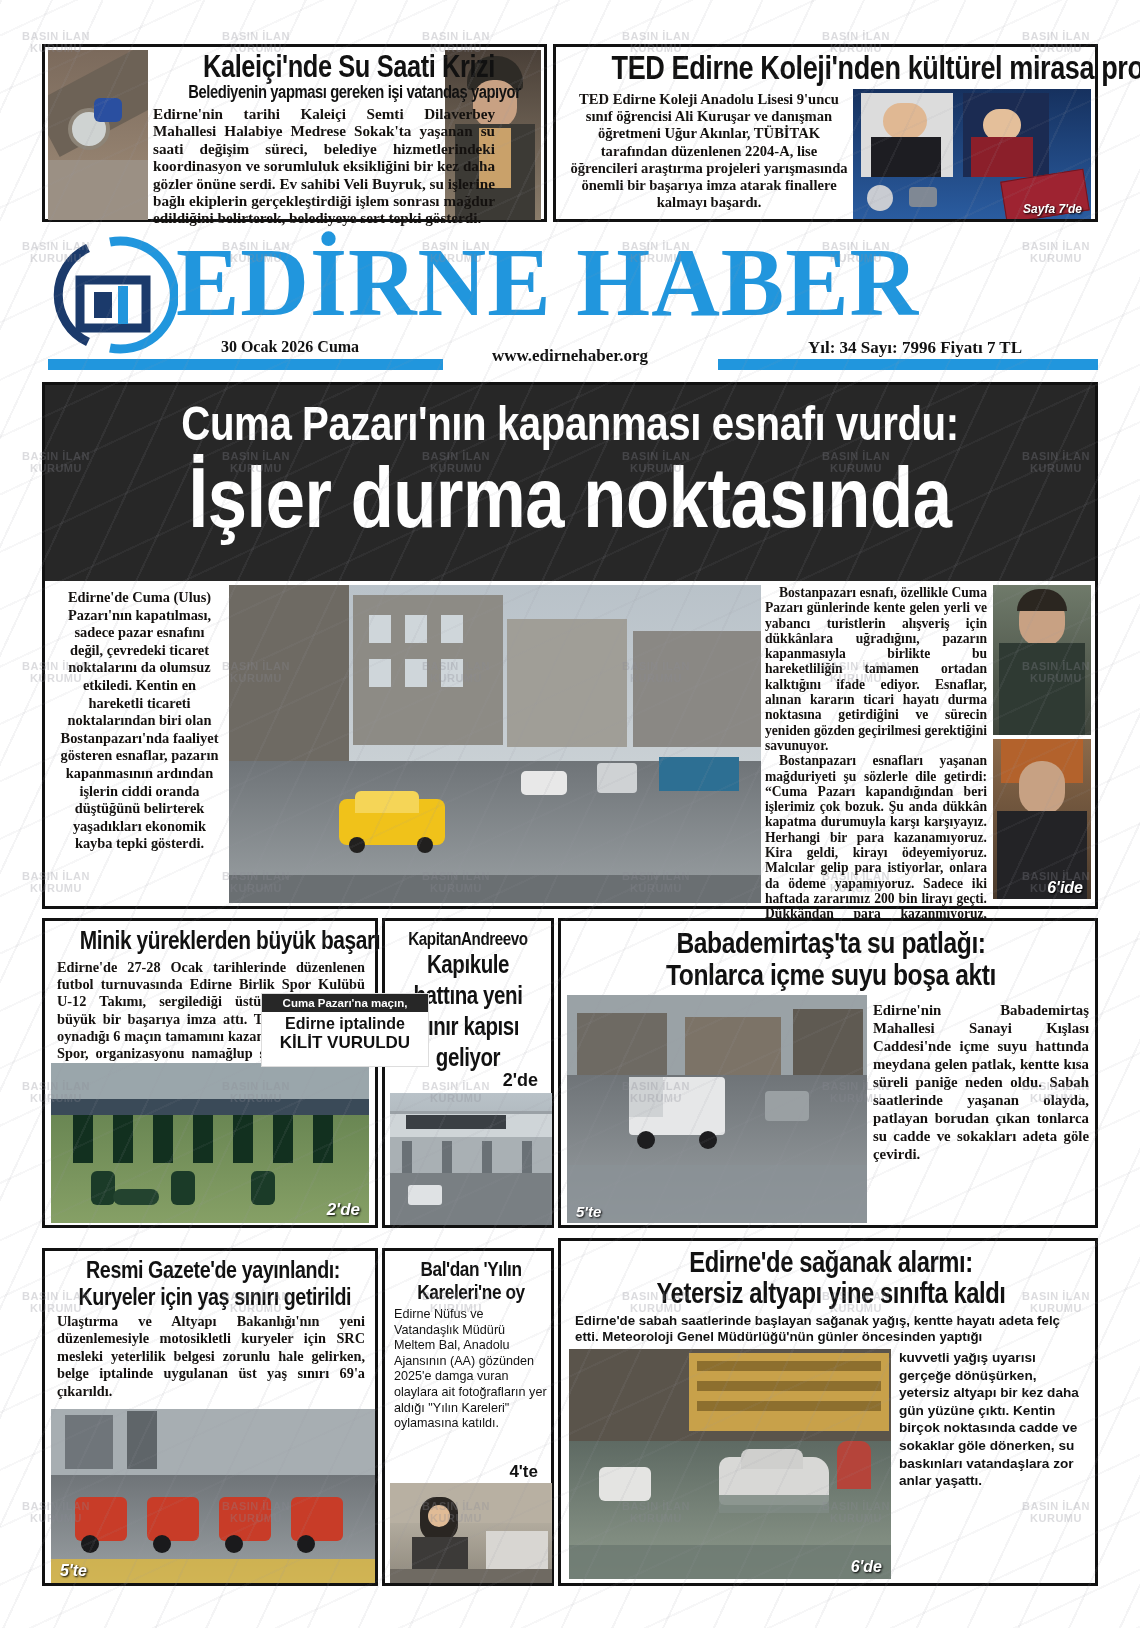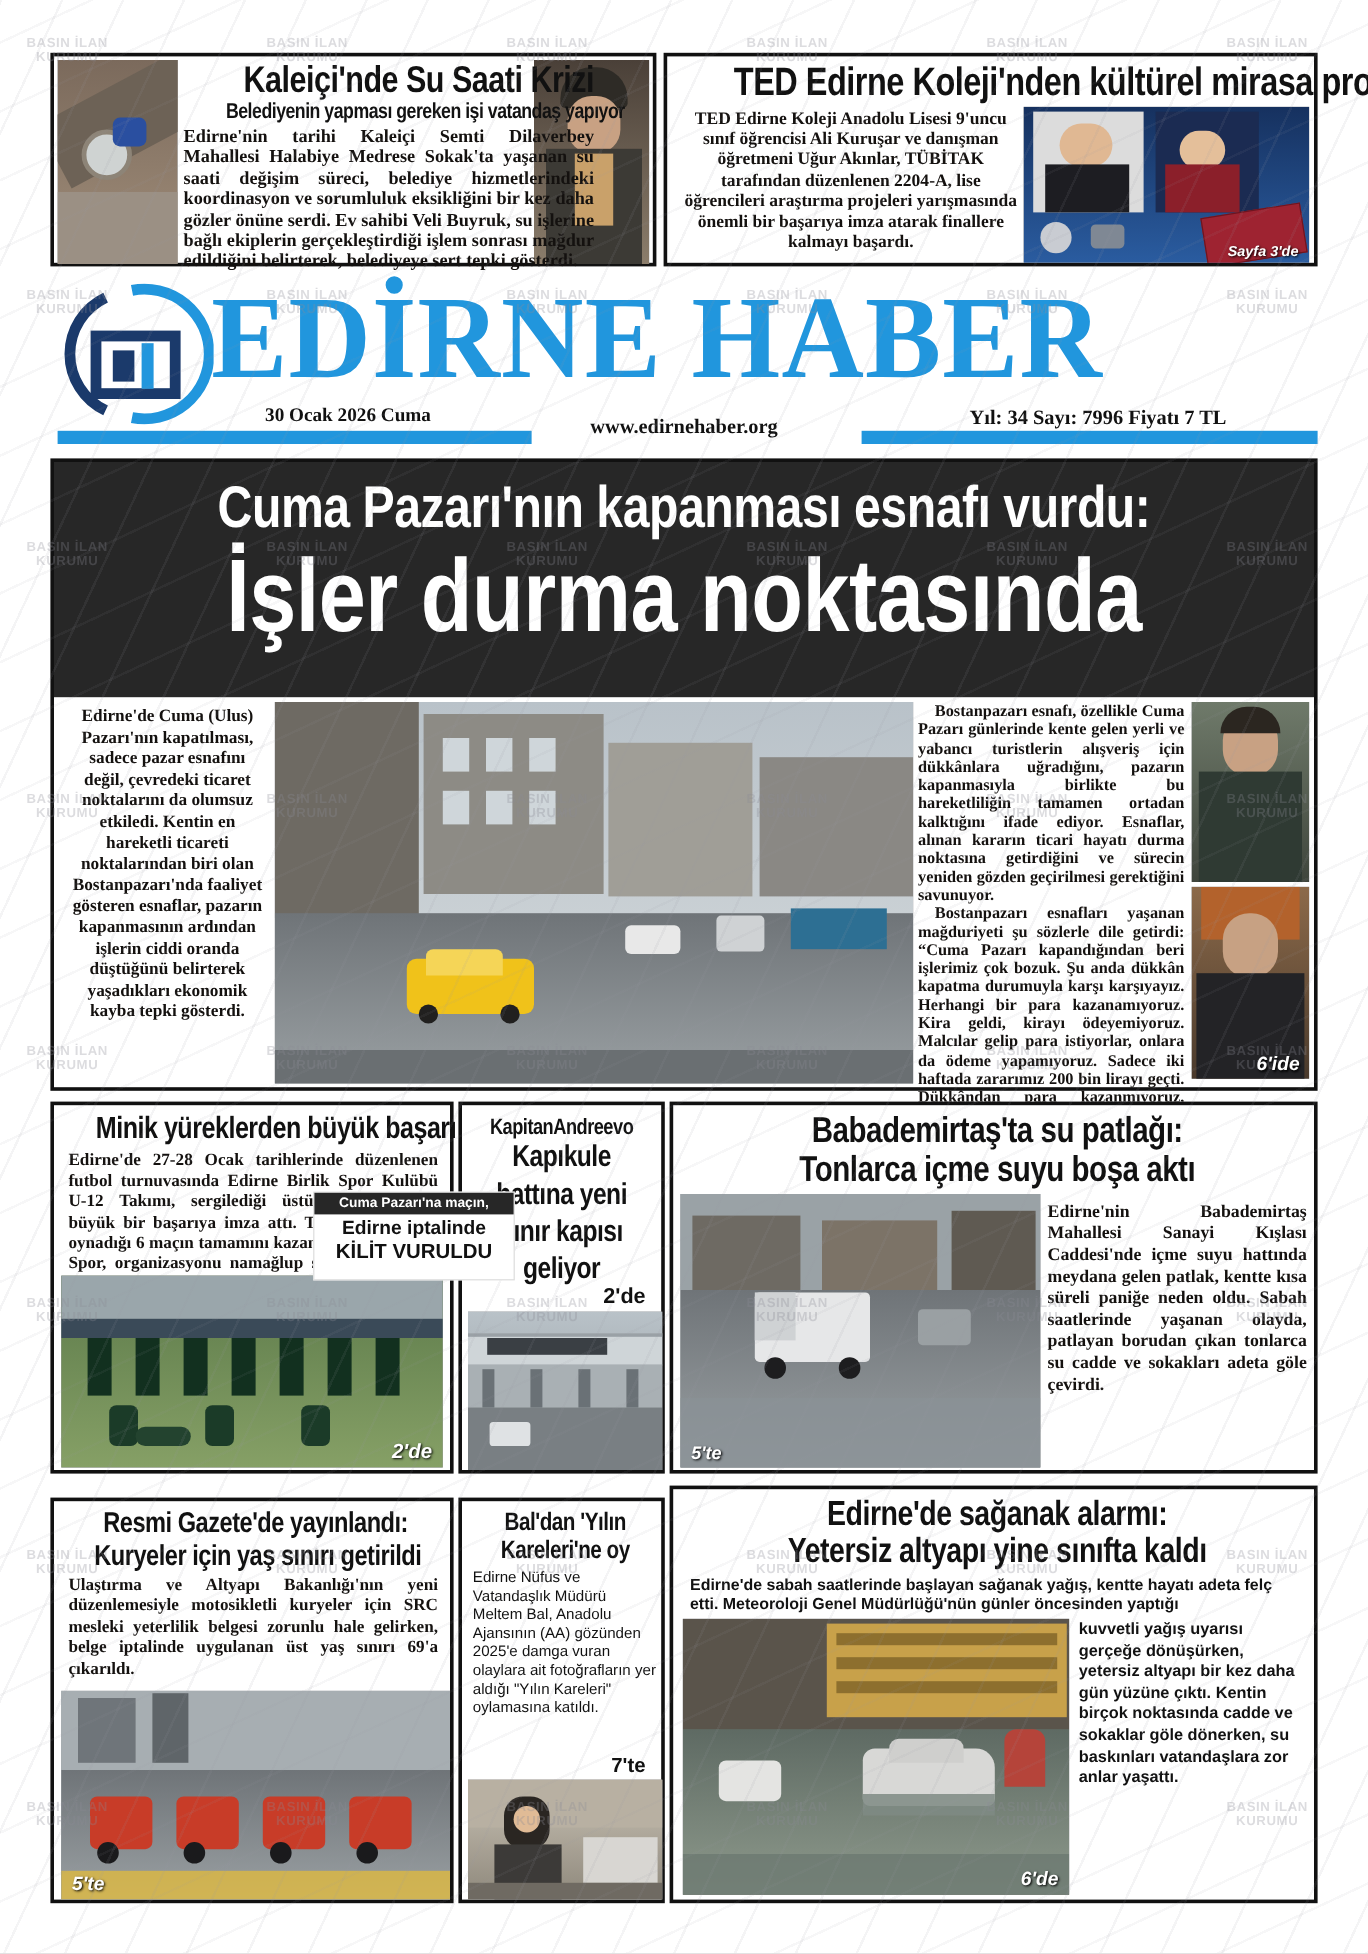--- a/index.html
+++ b/index.html
@@ -136,21 +136,21 @@
       <div class="g blue"></div>
       <div style="position:absolute;left:8px;top:4px;width:92px;height:84px;background:#dcdcdc;"></div>
       <div style="position:absolute;left:30px;top:14px;width:44px;height:36px;border-radius:18px;background:#e0b893;"></div>
       <div style="position:absolute;left:18px;top:48px;width:70px;height:40px;background:#1d1d22;"></div>
       <div style="position:absolute;left:110px;top:4px;width:86px;height:84px;background:#1b2b52;"></div>
       <div style="position:absolute;left:130px;top:20px;width:38px;height:32px;border-radius:16px;background:#e4bf9a;"></div>
       <div style="position:absolute;left:118px;top:48px;width:62px;height:40px;background:#8b1f2a;"></div>
       <div style="position:absolute;left:150px;top:86px;width:82px;height:40px;background:#9e2331;transform:rotate(-9deg);border:1px solid #6d1520;"></div>
       <div style="position:absolute;left:14px;top:96px;width:26px;height:26px;border-radius:50%;background:#c9ccd2;"></div>
       <div style="position:absolute;left:56px;top:98px;width:28px;height:20px;background:#7f8894;border-radius:4px;"></div>
-      <div class="cap" style="right:2px;bottom:2px;font-size:12px;background:none;color:#fff;text-shadow:1px 1px 2px #000;">Sayfa 3'de</div>
+      <div class="cap" style="right:2px;bottom:2px;font-size:12px;background:none;color:#fff;text-shadow:1px 1px 2px #000;">Sayfa 7'de</div>
     </div>
   </div>
 
   <div id="masthead">
     <div class="logo-mark">
       <svg width="130" height="118" viewBox="0 0 130 118">
         <path d="M62 6 A54 54 0 1 1 62 112" fill="none" stroke="#2196dd" stroke-width="9"></path>
         <path d="M40 12 A52 52 0 0 0 40 106" fill="none" stroke="#1b3a6b" stroke-width="9"></path>
         <rect x="32" y="44" width="66" height="48" fill="none" stroke="#1b3a6b" stroke-width="9"></rect>
         <rect x="46" y="56" width="18" height="26" fill="#1b3a6b"></rect>
@@ -302,21 +302,21 @@
       <div style="position:absolute;left:174px;top:126px;width:18px;height:18px;border-radius:50%;background:#1a1a1c;"></div>
       <div style="position:absolute;left:246px;top:126px;width:18px;height:18px;border-radius:50%;background:#1a1a1c;"></div>
       <div style="position:absolute;left:0;top:150px;width:324px;height:24px;background:#e3bb3a;opacity:.75;"></div>
       <div class="cap" style="left:2px;bottom:2px;font-size:16px;background:none;color:#fff;text-shadow:1px 1px 2px #000;">5'te</div>
     </div>
   </div>
 
   <div class="box bd" id="bal">
     <div class="hdc bl-hd" style="white-space:normal;">Bal'dan 'Yılın Kareleri'ne oy</div>
     <div class="bl-body">Edirne Nüfus ve Vatandaşlık Müdürü Meltem Bal, Anadolu Ajansının (AA) gözünden 2025'e damga vuran olaylara ait fotoğrafların yer aldığı "Yılın Kareleri" oylamasına katıldı.</div>
-    <div class="cap" style="right:6px;top:210px;background:none;color:#111;font-size:17px;font-style:normal;">7'te</div>
+    <div class="cap" style="right:6px;top:210px;background:none;color:#111;font-size:17px;font-style:normal;">4'te</div>
     <div class="ph" style="left:5px;top:232px;width:162px;height:100px;">
       <div class="g" style="background:linear-gradient(#c9c2b4,#8e887c);"></div>
       <div style="position:absolute;left:0;top:0;width:162px;height:40px;background:#b8b0a2;"></div>
       <div style="position:absolute;left:30px;top:14px;width:38px;height:44px;border-radius:16px;background:#2a2622;"></div>
       <div style="position:absolute;left:38px;top:22px;width:22px;height:22px;border-radius:50%;background:#e0bb96;"></div>
       <div style="position:absolute;left:22px;top:54px;width:56px;height:46px;background:#3c3a38;"></div>
       <div style="position:absolute;left:96px;top:48px;width:62px;height:38px;background:#d8d6d2;"></div>
       <div style="position:absolute;left:0;top:86px;width:162px;height:14px;background:#6f6a62;"></div>
     </div>
   </div>

